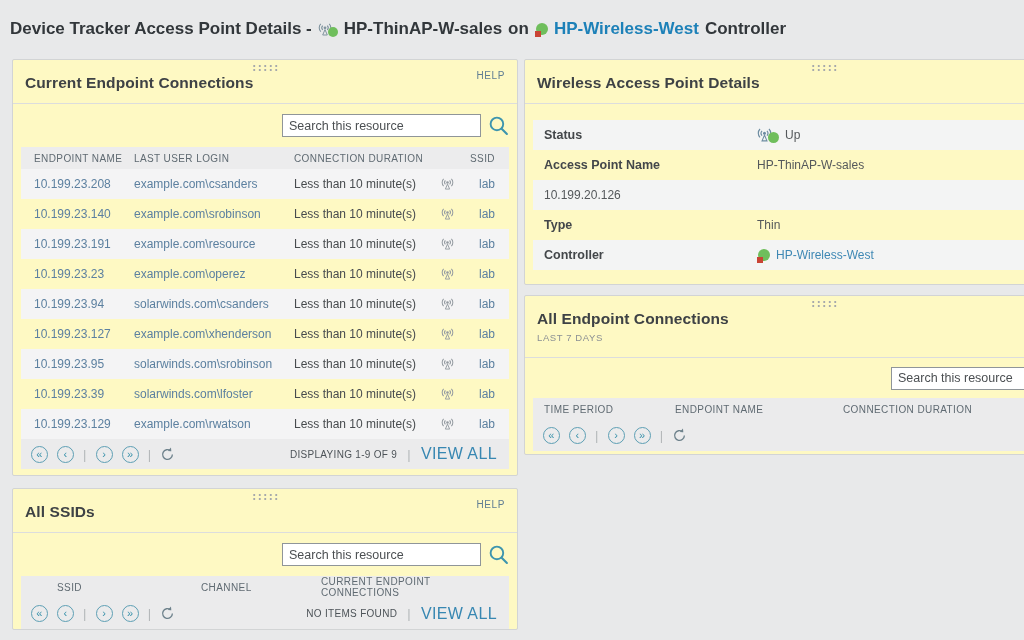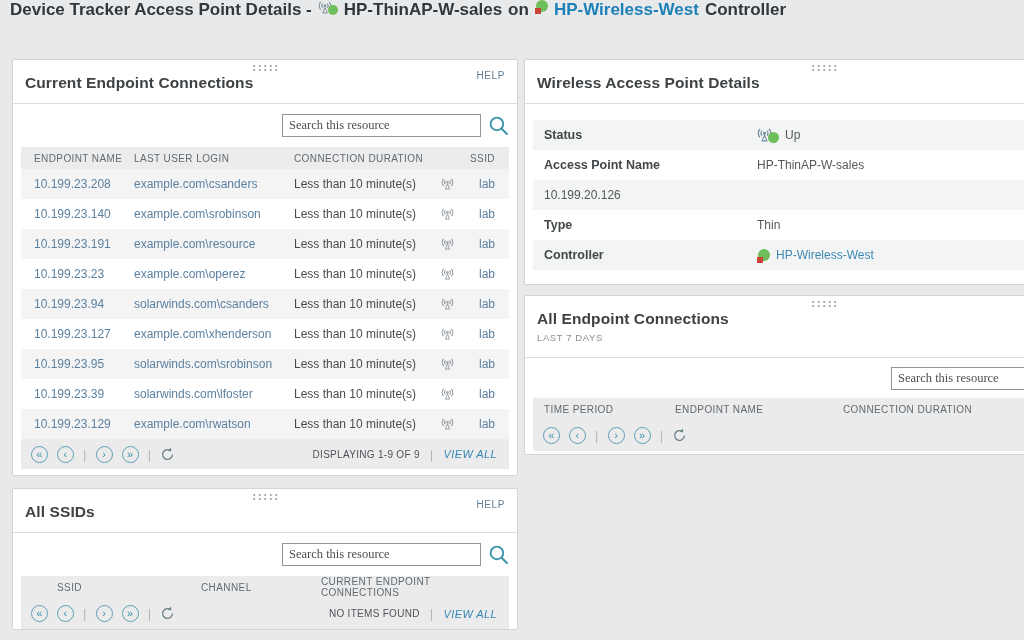--- a/index.html
+++ b/index.html
@@ -7,28 +7,28 @@
   body {
     font-family: "Liberation Sans", sans-serif;
     background:#e8e9ea;
     overflow:hidden;
   }
   .canvas { position:relative; width:1024px; height:640px; overflow:hidden; background:#e8e9ea; }
 
   
   .page-header {
     position:absolute; left:10px; top:0; height:58px;
-    display:flex; gap:6px;
+    display:flex; align-items:center; gap:6px;
     font-size:17px; font-weight:700; color:#32373b; white-space:nowrap;
   }
   .page-header a.hdr-link { color:#1d81b8; text-decoration:none; }
 
   
   .panel {
-    position:absolute; background:#ffffff;
+    position:absolute; background:#fef9c3;
     border:1px solid #d2d4d5; border-radius:2px;
   }
   .drag {
     position:absolute; top:4px; left:50%; transform:translateX(-50%);
     width:27px; height:8px;
     background-image:radial-gradient(circle, #a6a9ab 1.1px, transparent 1.25px);
     background-size:5.5px 4px;
   }
   .phead { height:44px; border-bottom:1px solid #dcdddd; position:relative; }
   .phead h2 { font-size:15.5px; font-weight:700; color:#3e4245; padding:14px 12px 0; letter-spacing:.1px; }
@@ -36,21 +36,21 @@
   .phead .subtitle { font-size:9.5px; color:#8b9094; letter-spacing:.6px; padding:4px 12px 0; }
   .help {
     position:absolute; top:10px; right:12px;
     font-size:10px; color:#5f7d93; letter-spacing:.6px; text-decoration:none;text-align:center;
   }
 
   
   .search-row { height:43px; display:flex; align-items:center; justify-content:flex-end; padding:0 8px; gap:7px; }
   .search-row input {
     width:199px; height:23px; border:1px solid #8f9599; background:#fff;
-    font-family:Liberation Serif, serif; font-size:12.5px; color:#333; padding:0 6px; outline:none;
+    font-family:Liberation Sans, sans-serif; font-size:12.5px; color:#333; padding:0 6px; outline:none;
   }
   .search-row input::placeholder { color:#4b4f52; opacity:1; }
   .mag { width:21px; height:21px; color:#3d95ae; }
 
   
   .thead { background:#ececed; font-size:10px; color:#5f6a72; letter-spacing:.4px; margin:0 8px; }
   .cec-grid { display:grid; grid-template-columns:100px 160px 147px 28px 1fr; align-items:center; padding-left:13px; }
   .thead.cec-grid { height:22px; }
   .trow { height:30px; margin:0 8px; font-size:12px; }
   .trow.alt { background:#f4f4f5; }
@@ -67,21 +67,21 @@
     font-size:10px; color:#4d5358; letter-spacing:.3px;
   }
   .pg {
     width:17px; height:17px; border:1px solid #5d9fb4; border-radius:50%;
     color:#3a92ab; font-size:11px; line-height:15px; text-align:center;
     display:inline-block; cursor:pointer; flex:0 0 auto;
   }
   .pdiv { color:#b3b7b9; font-size:13px; }
   .refresh { width:15px; height:15px; color:#6e828c; cursor:pointer; flex:0 0 auto; }
   .pg-right { margin-left:auto; display:flex; align-items:center; gap:10px; }
-  .viewall { color:#3787b2; text-decoration:none; letter-spacing:.4px; font-size:11px;font-style:italic; }
+  .viewall { color:#3787b2; text-decoration:none; letter-spacing:.4px; font-size:16px; }
 
   
   .wap-body { padding:16px 8px 0; }
   .wap-grid { display:grid; grid-template-columns:213px 1fr; align-items:center; height:30px; padding-left:11px; font-size:12.5px; }
   .wap-grid.alt { background:#f3f4f4; }
   .wap-label { font-weight:700; color:#43474a; }
   .wap-value { color:#54585b; display:flex; align-items:center; gap:6px; font-size:12px; }
   .wap-value a { color:#3e88b4; text-decoration:none; }
 
   

